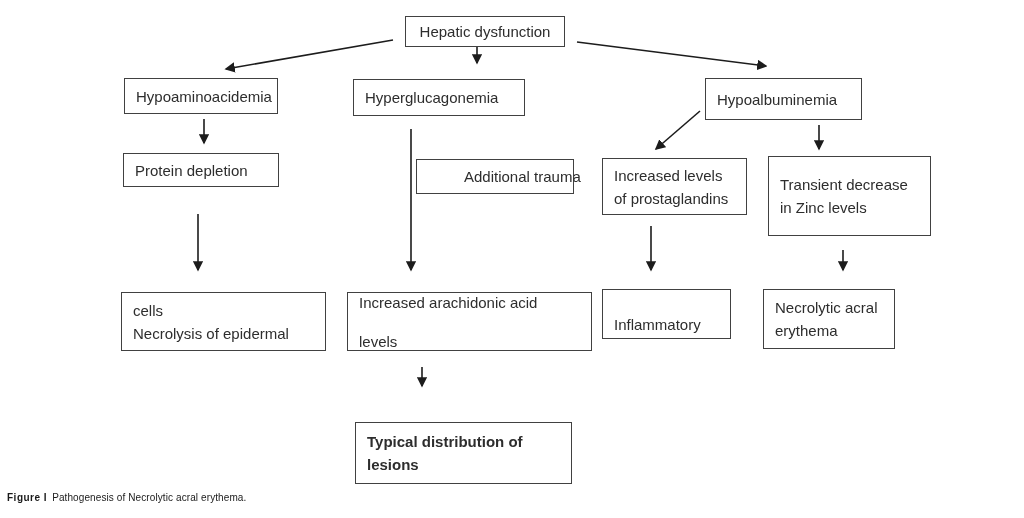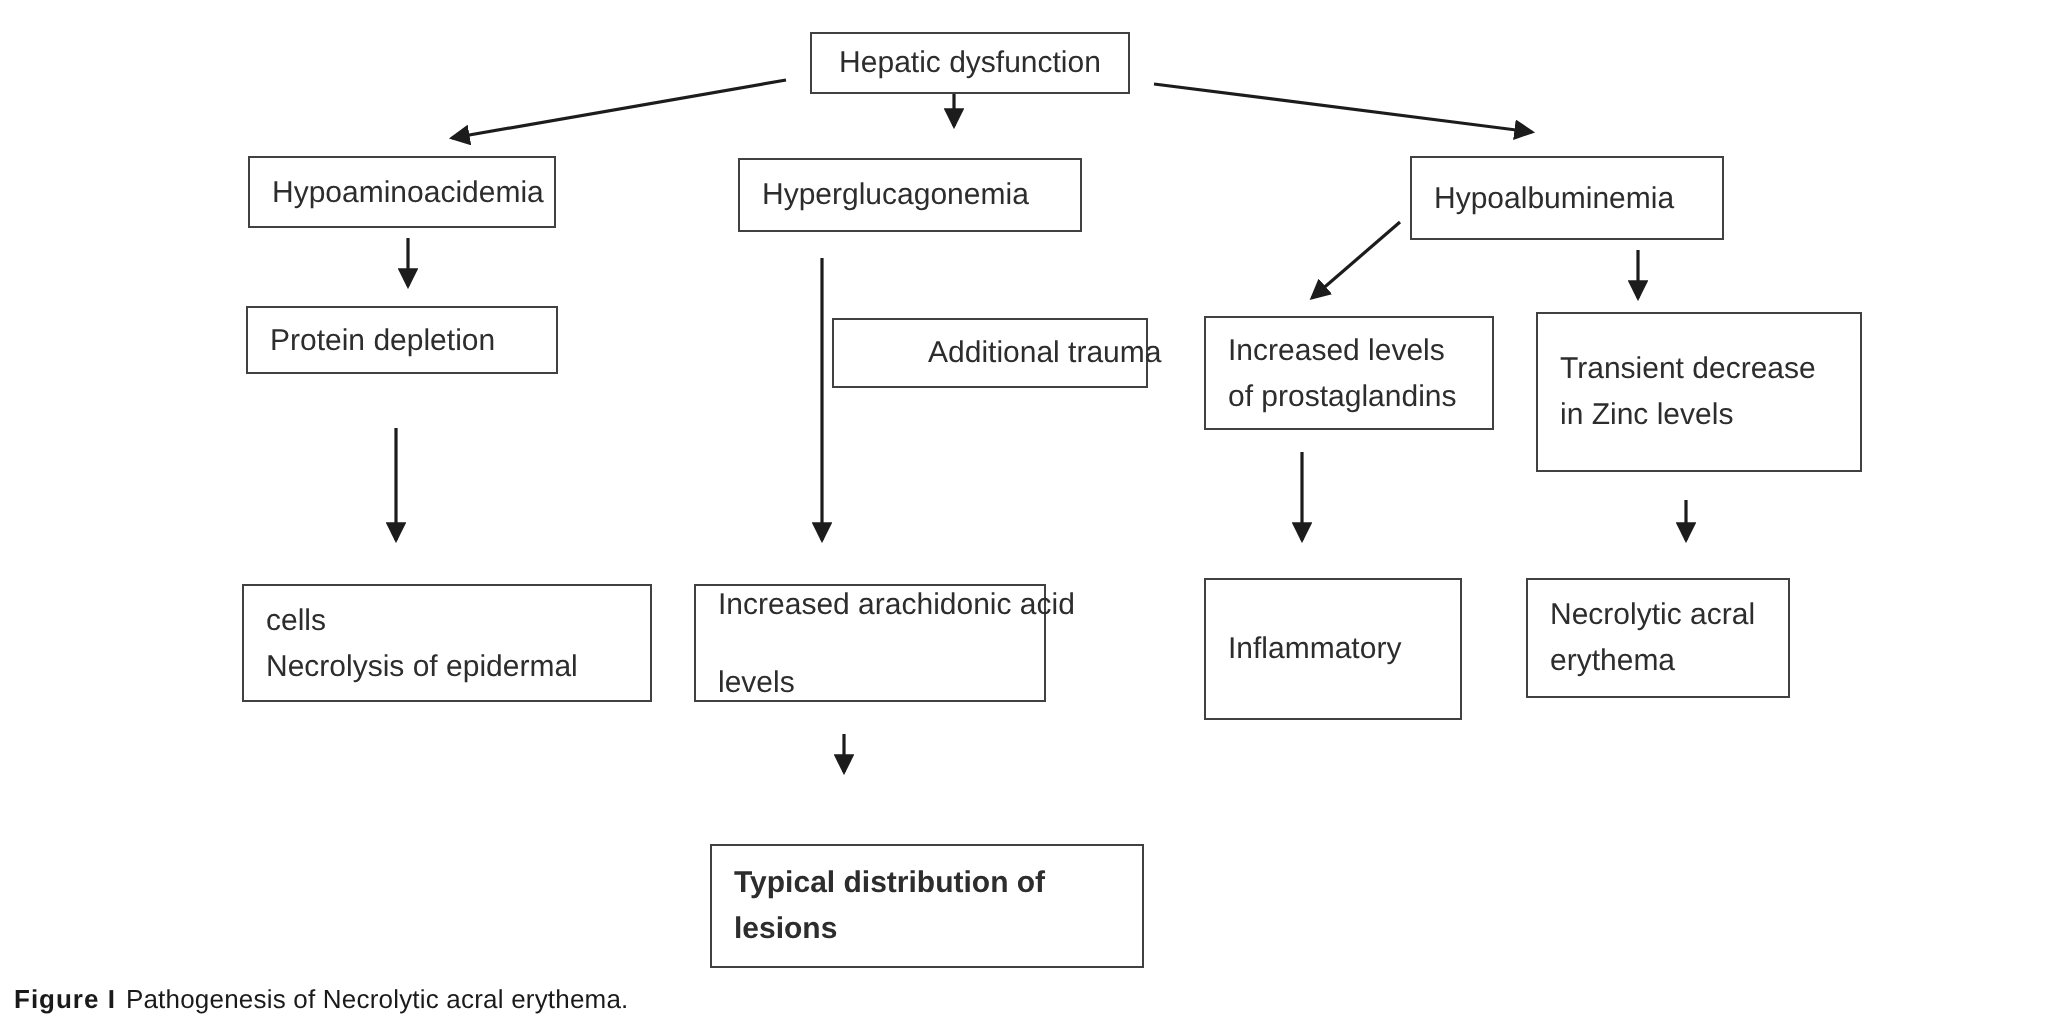--- a/index.html
+++ b/index.html
@@ -42,37 +42,37 @@
     font-size: 15px;
     color: var(--text-color);
     line-height: 23px;
   }
   .node .l { white-space: nowrap; }
   .node.center { text-align: center; padding: 14px 4px; }
 
   
   #n-hepatic        { left: 405px; top: 16px;  width: 160px; height: 31px; }
   #n-hypoamino      { left: 124px; top: 78px;  width: 154px; height: 36px; }
-  #n-hyperglucagon  { left: 353px; top: 79px;  width: 172px; height: 37px; margin-left: 16px; }
+  #n-hyperglucagon  { left: 353px; top: 79px;  width: 172px; height: 37px; }
   #n-hypoalbumin    { left: 705px; top: 78px;  width: 157px; height: 42px; }
   #n-protein        { left: 123px; top: 153px; width: 156px; height: 34px; }
   #n-trauma         { left: 416px; top: 159px; width: 158px; height: 35px; padding-left: 47px; }
   #n-prostaglandin  { left: 602px; top: 158px; width: 145px; height: 57px; }
   #n-zinc           { left: 768px; top: 156px; width: 163px; height: 80px; }
   #n-necrolysis     { left: 121px; top: 292px; width: 205px; height: 59px; }
-  #n-arachidonic    { left: 347px; top: 292px; width: 176px; height: 59px; gap: 16px; }
-  #n-inflammatory   { left: 602px; top: 289px; width: 129px; height: 71px; }
+  #n-arachidonic    { left: 347px; top: 292px; width: 245px; height: 59px; gap: 16px; }
+  #n-inflammatory   { left: 602px; top: 289px; width: 129px; height: 50px; justify-content: flex-end; }
   #n-nae            { left: 763px; top: 289px; width: 132px; height: 60px; }
   #n-lesions        { left: 355px; top: 422px; width: 217px; height: 62px; font-weight: bold; }
 
   .caption {
     position: absolute;
     left: 7px;
     top: 492px;
-    font-size: 13px;
+    font-size: 10px;
     color: #1a1a1a;
     letter-spacing: 0.1px;
     text-align: center;
   }
   .caption .cap-label {
     font-weight: bold;
     margin-right: 5px;
     letter-spacing: 0.5px;
   }
 </style>

